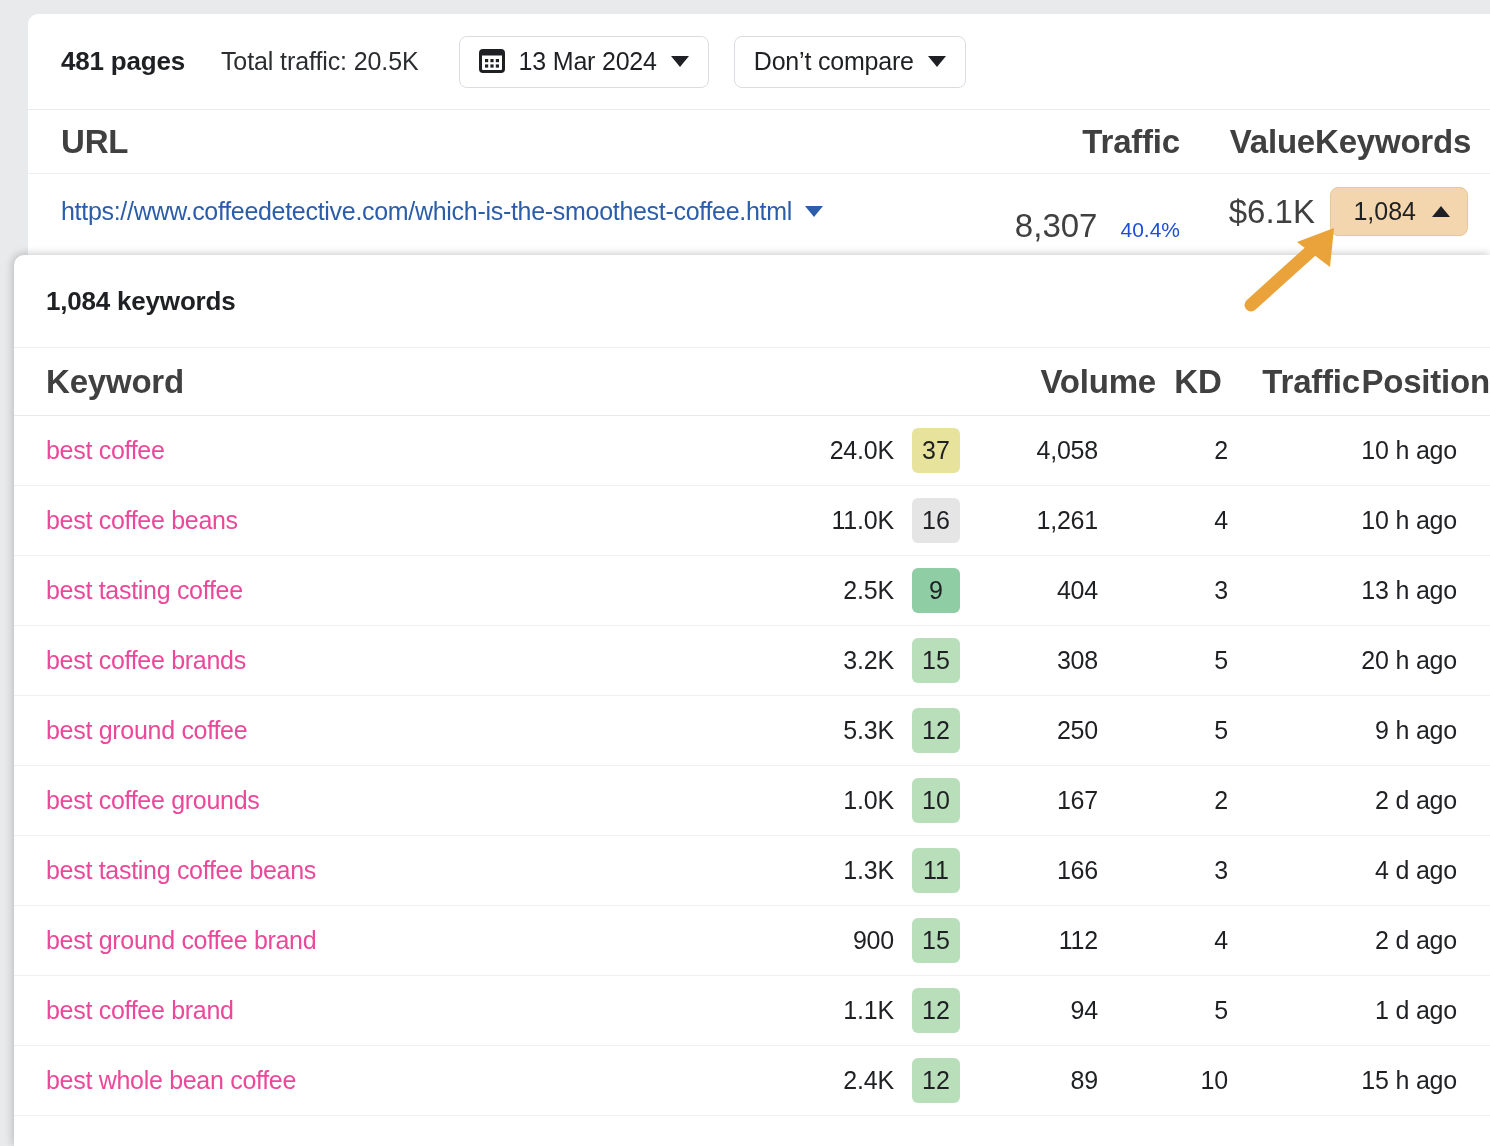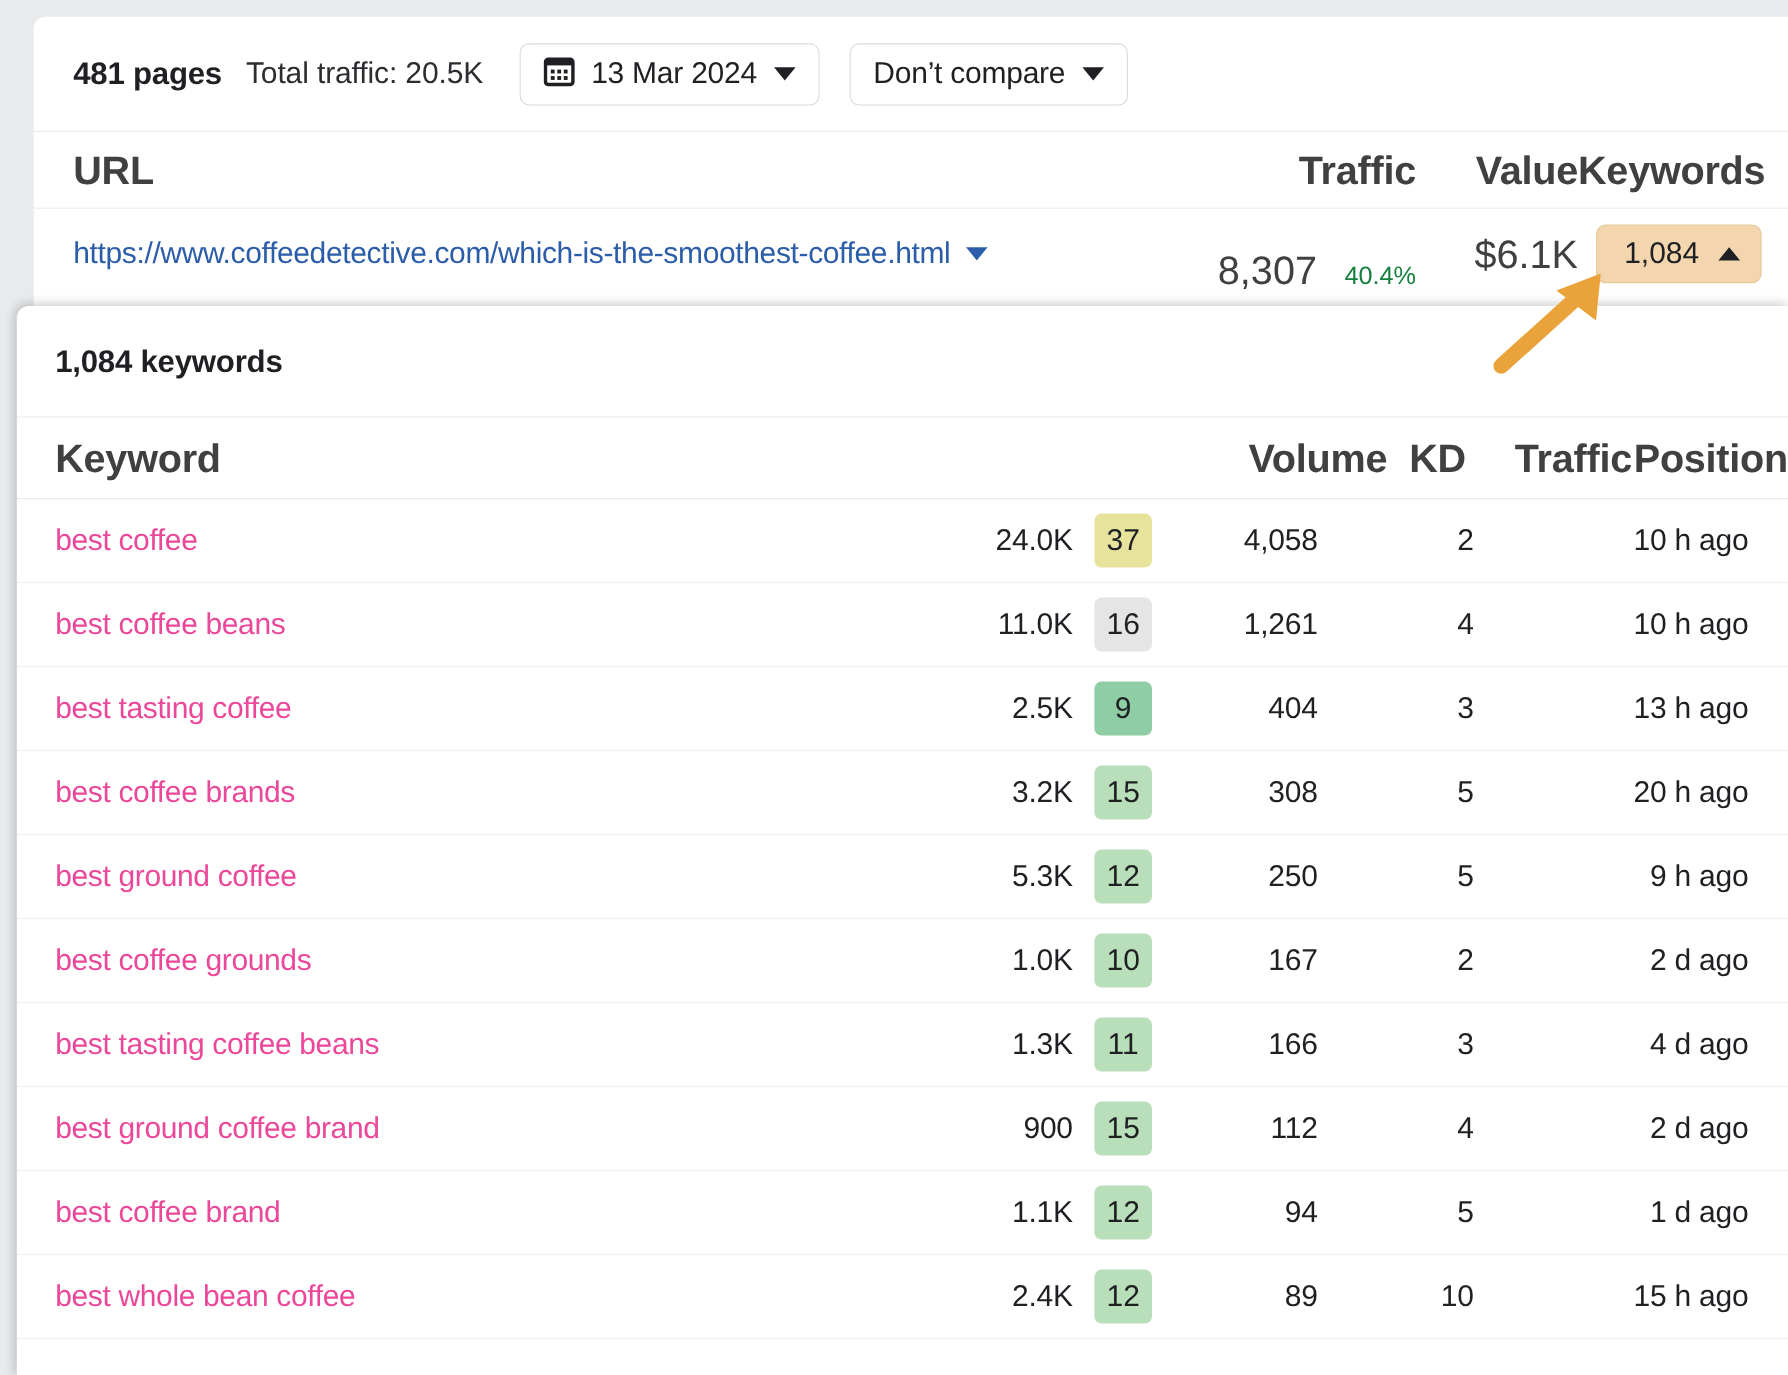--- a/index.html
+++ b/index.html
@@ -33,35 +33,35 @@
   }
   .pages-count {
     font-size: 26px;
     font-weight: bold;
     color: #1f2023;
     letter-spacing: -0.2px;
   }
   .total-traffic {
     font-size: 25px;
     color: #2b2d31;
-    margin-left: 20px;
+    margin-left: 36px;
     letter-spacing: -0.1px;
   }
   .ctrl {
     display: inline-flex;
     align-items: center;
     height: 52px;
     border: 1px solid #d9dce1;
     border-radius: 8px;
     background: #fff;
     padding: 0 19px;
     cursor: pointer;
     gap: 14px;
   }
-  .ctrl-date { margin-left: 30px; text-align: center; }
+  .ctrl-date { margin-left: 40px; text-align: center; }
   .ctrl-compare { margin-left: 25px; }
   .ctrl-label {
     font-size: 25px;
     color: #1f2023;
     letter-spacing: -0.2px;
     white-space: nowrap;
   }
   .cal-icon { display: block; }
   .caret-dn {
     width: 0; height: 0;
@@ -100,21 +100,21 @@
     white-space: nowrap;
   }
   .caret-dn-blue {
     width: 0; height: 0;
     border-left: 9px solid transparent;
     border-right: 9px solid transparent;
     border-top: 11px solid #2b5daa;
     flex: 0 0 auto;
   }
   .traffic-cell { display: flex; align-items: baseline; justify-content: flex-end; gap: 23px; }
-  .traffic-pct { font-size: 21px; color: #15803d; margin-top: 40px; }
+  .traffic-pct { font-size: 21px; color: #1d4ed8; margin-top: 40px; }
 
   .kw-badge {
     display: inline-flex;
     align-items: center;
     justify-content: center;
     gap: 16px;
     background: #f3d6ae;
     border: 1px solid #e8c79a;
     border-radius: 8px;
     padding: 9px 17px 9px 22px;

